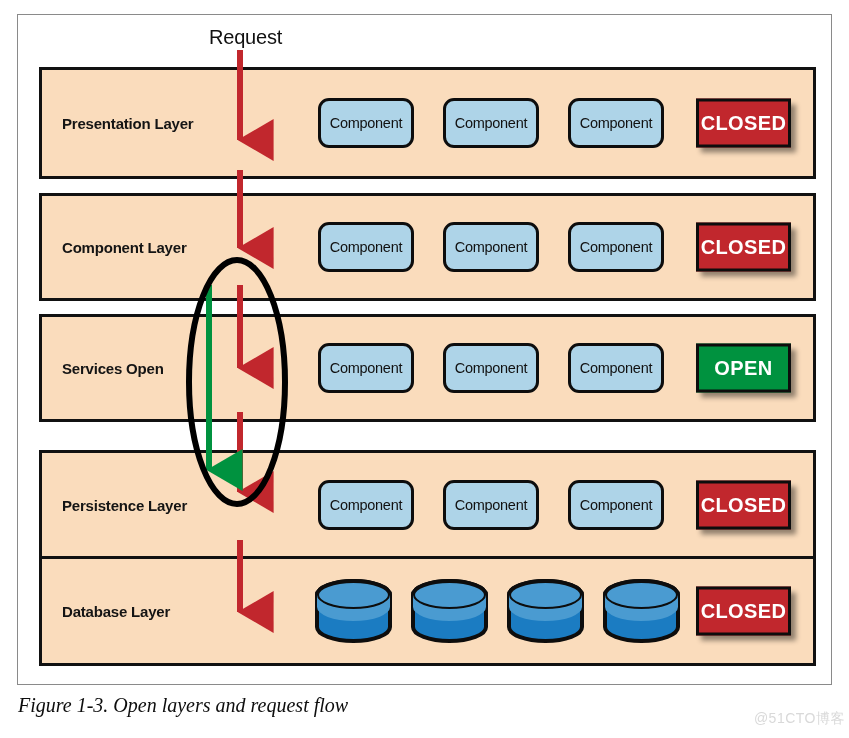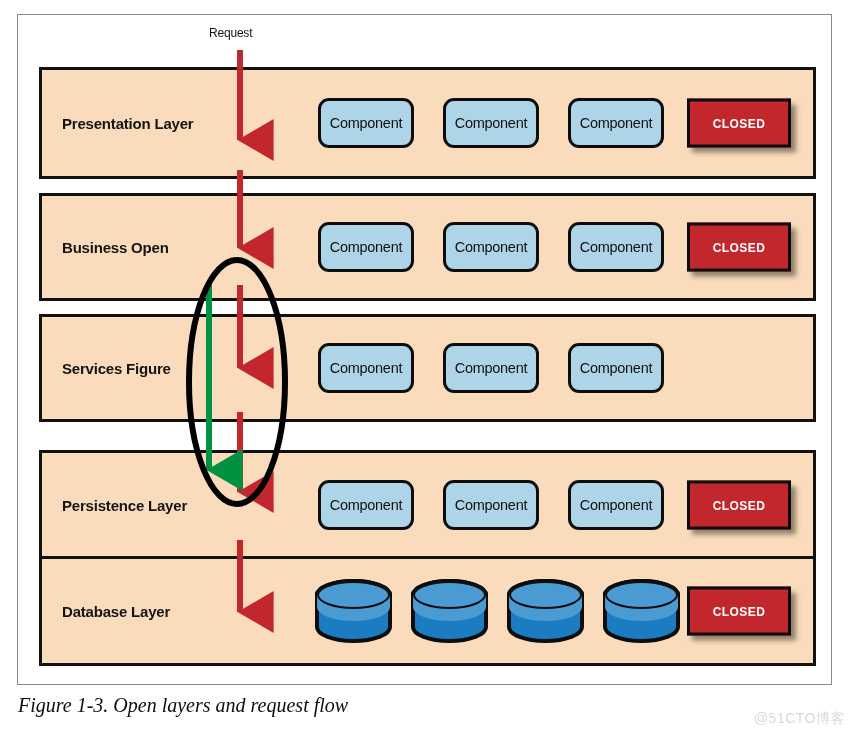--- a/index.html
+++ b/index.html
@@ -74,29 +74,29 @@
     letter-spacing: -0.3px;
     font-stretch: condensed;
   }
 
   
   .status-badge {
     position: absolute;
     top: 50%;
     transform: translateY(-50%);
     right: 22px;
-    width: 104px;
+    width: 95px;
     height: 49px;
     border: 3px solid #0d0d0d;
     box-sizing: border-box;
     display: flex;
     align-items: center;
     justify-content: center;
     color: #ffffff;
-    font-size: 12px;
+    font-size: 20px;
     font-weight: bold;
     letter-spacing: 0.4px;
     box-shadow: 5px 5px 5px rgba(0,0,0,0.42);
     font-stretch: condensed;
   }
   .status-closed { background: #c1272d; }
   .status-open   { background: #00923f; }
 
   
   .db-row {
@@ -112,21 +112,21 @@
     height: 66px;
     position: relative;
   }
   .db-cylinder svg { display: block; }
 
   
   #request-label {
     position: absolute;
     left: 208px;
     top: 25px;
-    font-size: 12px;
+    font-size: 20px;
     color: #111111;
     font-weight: normal;
     font-stretch: condensed;
     letter-spacing: -0.2px;
   }
 
   
   #arrow-overlay {
     position: absolute;
     left: 0;
@@ -168,36 +168,37 @@
     <div class="layer-label">Presentation Layer</div>
     <div class="component-row" style="left:276px;">
       <div class="component-box">Component</div>
       <div class="component-box">Component</div>
       <div class="component-box">Component</div>
     </div>
     <div class="status-badge status-closed">CLOSED</div>
   </div>
 
   <div class="layer-band" style="left:21px; top:178px; width:777px; height:108px;">
-    <div class="layer-label">Business Open</div>
+    <div class="layer-label">Component Layer</div>
     <div class="component-row" style="left:276px;">
       <div class="component-box">Component</div>
       <div class="component-box">Component</div>
       <div class="component-box">Component</div>
     </div>
     <div class="status-badge status-closed">CLOSED</div>
   </div>
 
   <div class="layer-band" style="left:21px; top:299px; width:777px; height:108px;">
-    <div class="layer-label">Services Figure</div>
-    <div class="component-row" style="left:276px;">
-      <div class="component-box">Component</div>
-      <div class="component-box">Component</div>
-      <div class="component-box">Component</div>
-    </div>
+    <div class="layer-label">Services Open</div>
+    <div class="component-row" style="left:276px;">
+      <div class="component-box">Component</div>
+      <div class="component-box">Component</div>
+      <div class="component-box">Component</div>
+    </div>
+    <div class="status-badge status-open">OPEN</div>
   </div>
 
   <div class="layer-band" style="left:21px; top:435px; width:777px; height:110px;">
     <div class="layer-label">Persistence Layer</div>
     <div class="component-row" style="left:276px;">
       <div class="component-box">Component</div>
       <div class="component-box">Component</div>
       <div class="component-box">Component</div>
     </div>
     <div class="status-badge status-closed">CLOSED</div>

